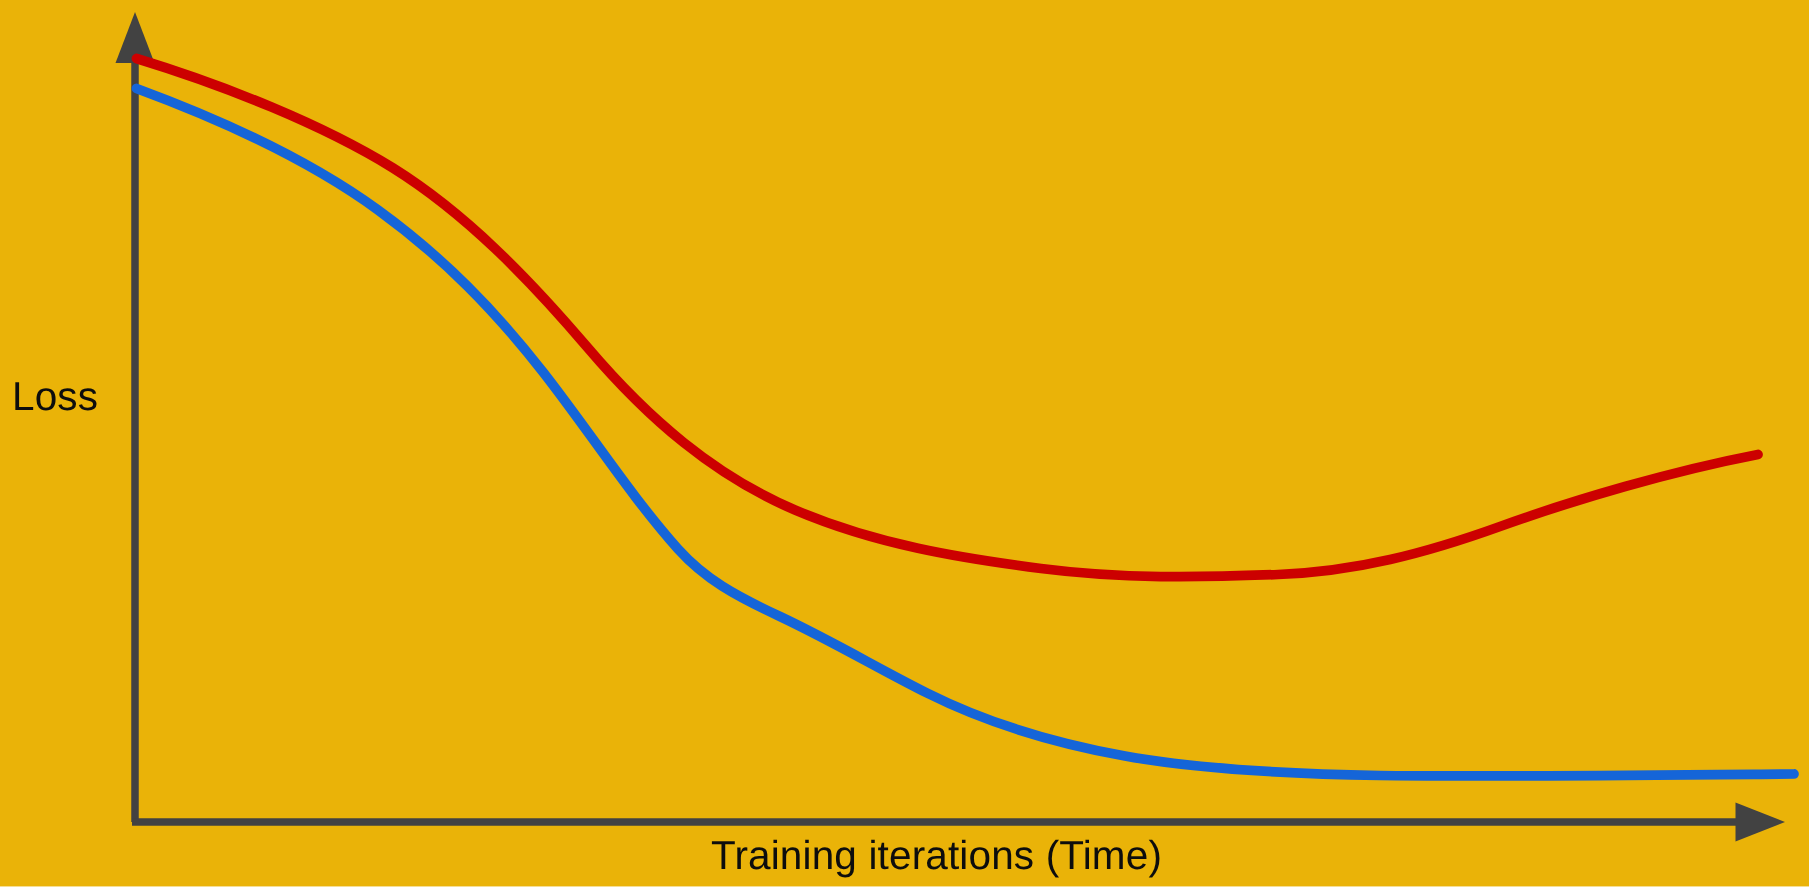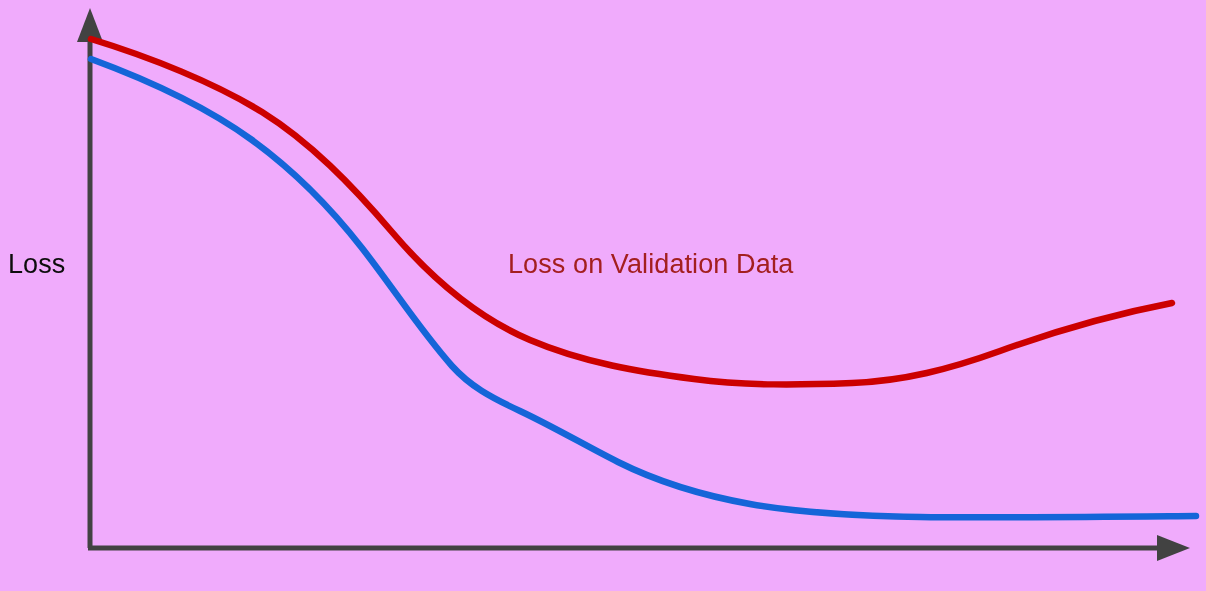--- a/index.html
+++ b/index.html
@@ -7,21 +7,21 @@
     padding: 0;
     background: #ffffff;
   }
   body {
     font-family: "Liberation Sans", sans-serif;
   }
   #stage {
     position: relative;
     width: 1206px;
     height: 591px;
-    background: #f0abfc;
+    background: #eab308;
     overflow: hidden;
   }
   #plot-svg {
     position: absolute;
     left: 0;
     top: 0;
     width: 1206px;
     height: 591px;
   }
   .chart-text {
@@ -84,17 +84,17 @@
              C 470,386 490,397 520,411
              C 556,428 586,446 618,462
              C 656,481 700,495 750,504
              C 800,513 860,516 920,517
              C 980,518 1080,517 1196,516"></path>
 
   </svg>
 
   <div class="chart-text" id="ylabel">Loss</div>
 
+  <div class="chart-text" id="xlabel">Training iterations (Time)</div>
 
-  <div class="chart-text" id="series-label-validation">Loss on Validation Data</div>
 
 
 </div>
 
 </body></html>

